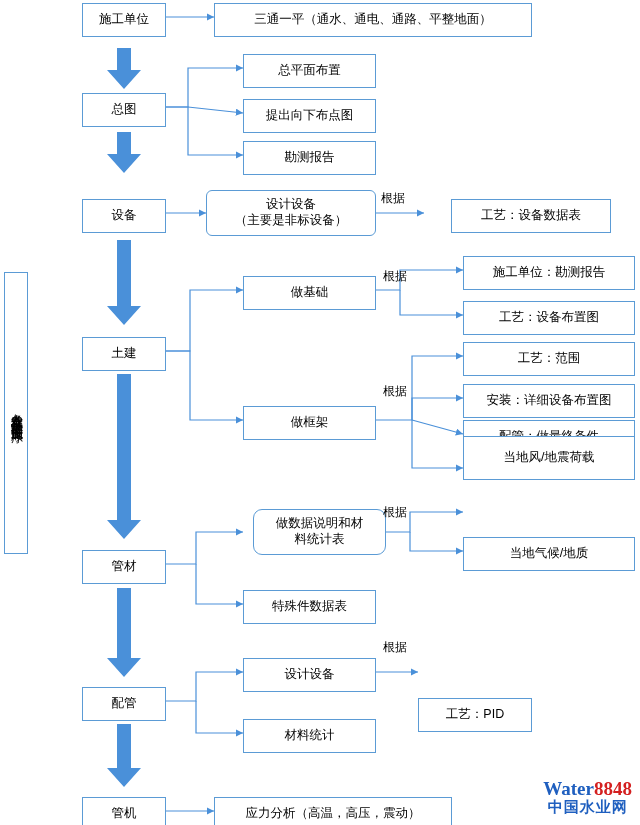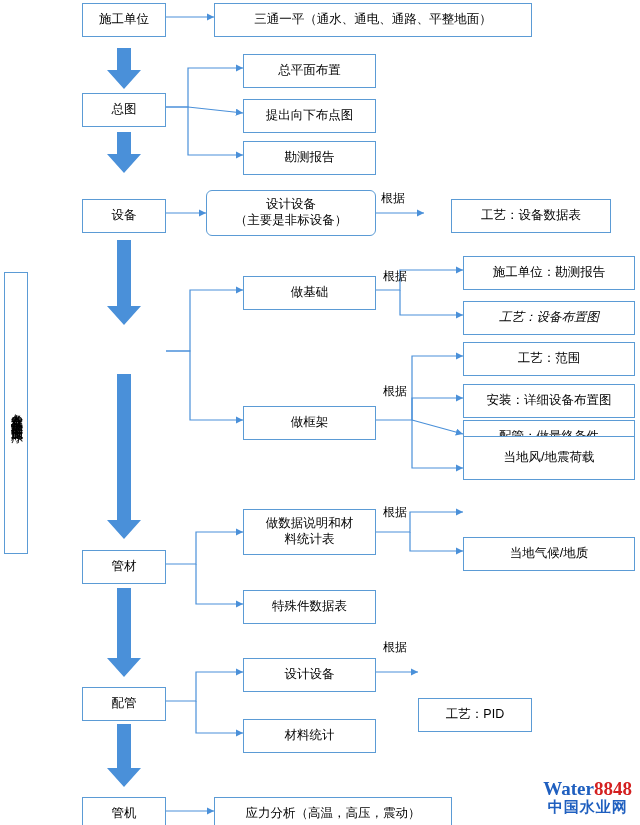--- a/index.html
+++ b/index.html
@@ -166,32 +166,33 @@
   <div class="node" style="left:82px; top:93px; width:84px; height:28px;">总图</div>
   <div class="node" style="left:243px; top:54px; width:133px; height:28px;">总平面布置</div>
   <div class="node" style="left:243px; top:99px; width:133px; height:28px;">提出向下布点图</div>
   <div class="node" style="left:243px; top:141px; width:133px; height:28px;">勘测报告</div>
 
   <div class="node" style="left:82px; top:199px; width:84px; height:28px;">设备</div>
   <div class="node" style="left:206px; top:190px; width:170px; height:46px;border-radius:6px;">设计设备
 （主要是非标设备）</div>
   <div class="node" style="left:424px; top:199px; width:160px; height:28px;margin-left:27px;">工艺：设备数据表</div>
 
+  <div class="node" style="left:82px; top:337px; width:84px; height:28px;">土建</div>
   <div class="node" style="left:243px; top:276px; width:133px; height:28px;">做基础</div>
   <div class="node" style="left:463px; top:256px; width:172px; height:28px;">施工单位：勘测报告</div>
-  <div class="node" style="left:463px; top:301px; width:172px; height:28px;font-style:italic;">工艺：设备布置图</div>
+  <div class="node" style="left:463px; top:301px; width:172px; height:28px;">工艺：设备布置图</div>
 
   <div class="node" style="left:243px; top:406px; width:133px; height:28px;">做框架</div>
   <div class="node" style="left:463px; top:342px; width:172px; height:28px;">工艺：范围</div>
   <div class="node" style="left:463px; top:384px; width:172px; height:28px;">安装：详细设备布置图</div>
   <div class="node" style="left:463px; top:420px; width:172px; height:28px;">配管：做最终条件</div>
   <div class="node" style="left:463px; top:436px; width:172px; height:44px;">当地风/地震荷载</div>
 
   <div class="node" style="left:82px; top:550px; width:84px; height:28px;">管材</div>
-  <div class="node" style="left:243px; top:509px; width:133px; height:46px;">做数据说明和材
+  <div class="node" style="left:253px; top:509px; width:133px; height:46px;border-radius:9px;">做数据说明和材
 料统计表</div>
   <div class="node" style="left:463px; top:537px; width:172px; height:28px;">当地气候/地质</div>
   <div class="node" style="left:243px; top:590px; width:133px; height:28px;">特殊件数据表</div>
 
   <div class="node" style="left:82px; top:687px; width:84px; height:28px;">配管</div>
   <div class="node" style="left:243px; top:658px; width:133px; height:28px;">设计设备</div>
   <div class="node" style="left:418px; top:658px; width:114px; height:28px;margin-top:40px;">工艺：PID</div>
   <div class="node" style="left:243px; top:719px; width:133px; height:28px;">材料统计</div>
 
   <div class="node" style="left:82px; top:797px; width:84px; height:28px;">管机</div>

